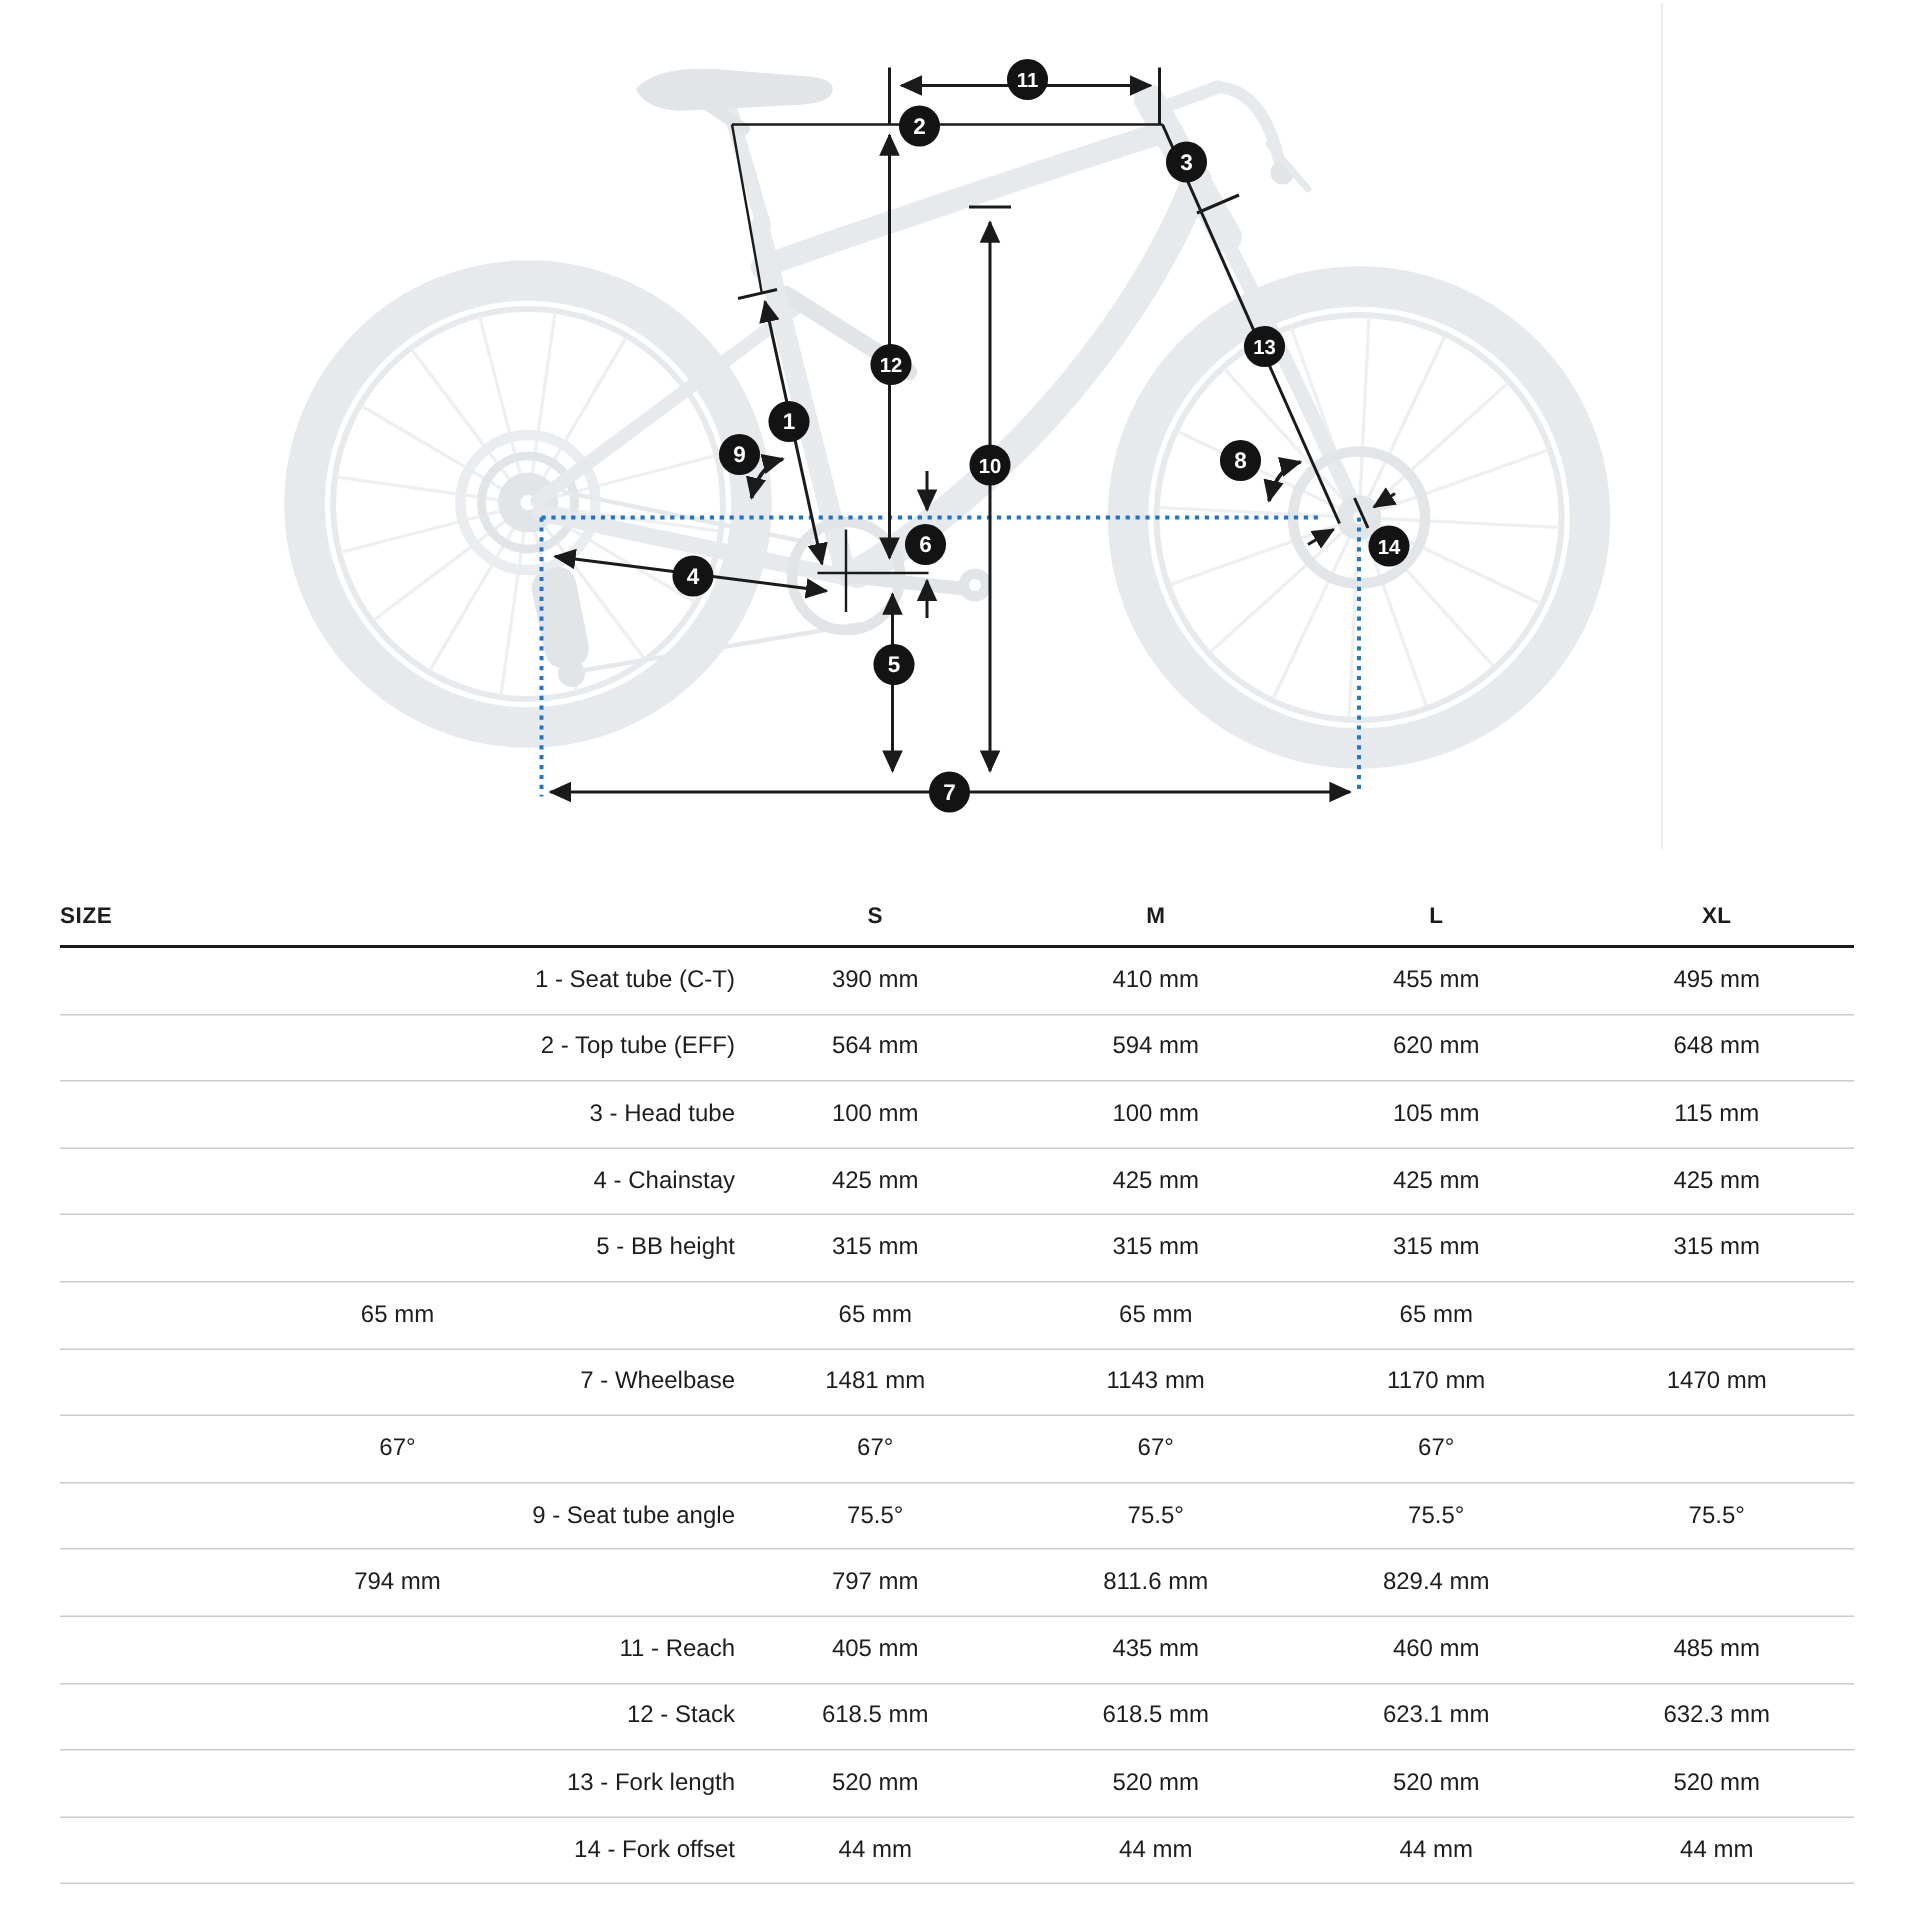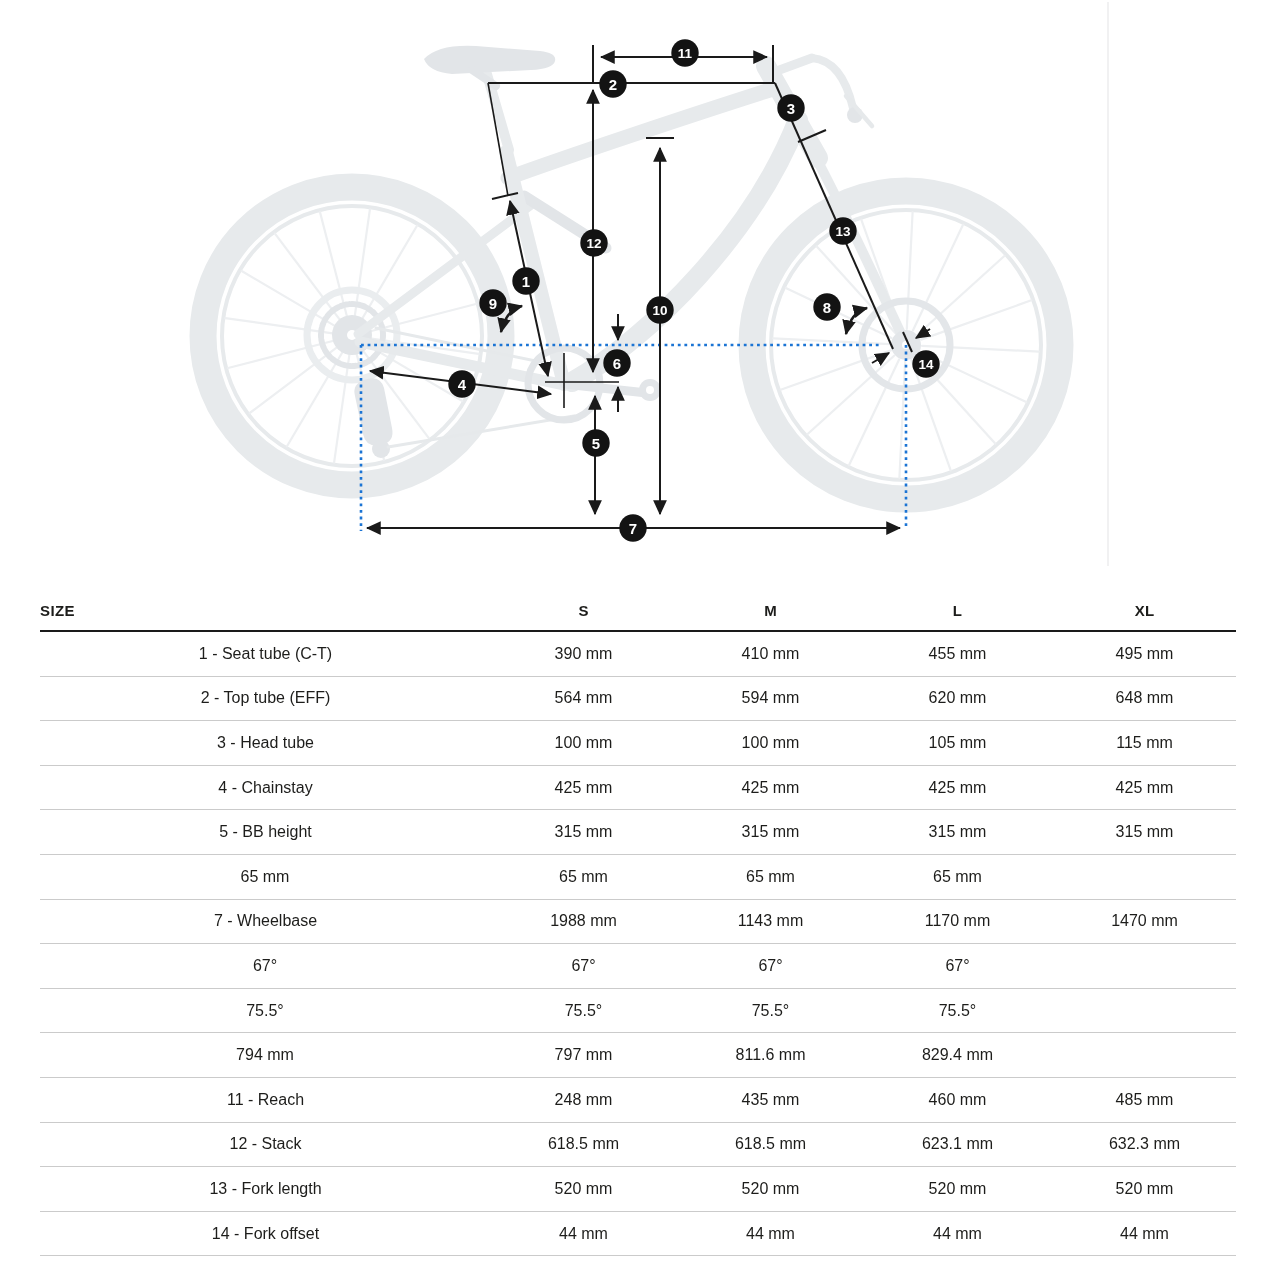--- a/index.html
+++ b/index.html
@@ -8,21 +8,21 @@
   .diagram-wrap svg{display:block;}
   svg text{font-family:"Liberation Sans",sans-serif;}
   .geo-table{margin:0 44px 16px 40px;}
   .thead{display:grid;grid-template-columns:450px 187px 187px 187px 187px;align-items:end;
          height:52px;border-bottom:2.5px solid #1a1a1a;font-weight:bold;font-size:15px;}
   .th{text-align:center;padding-bottom:11px;letter-spacing:.2px;}
   .th.label{text-align:left;letter-spacing:.4px;}
   .tr{display:grid;grid-template-columns:450px 187px 187px 187px 187px;height:43.6px;
       align-items:center;border-bottom:1px solid #cbcbcb;font-size:16px;}
   .td{text-align:center;}
-  .td.label{text-align:center;padding-left:1px;}
+  .td.label{text-align:right;padding-left:1px;}
 </style>
 </head>
 <body>
 
 <div class="diagram-wrap">
 <svg width="1280" height="578" viewBox="0 0 1280 578">
   <defs>
     <marker id="ah" viewBox="0 0 12 11" refX="11" refY="5.5" markerWidth="15" markerHeight="14" markerUnits="userSpaceOnUse" orient="auto-start-reverse">
       <path d="M0,0 L12,5.5 L0,11 Z" fill="#1a1a1a"></path>
     </marker>
@@ -254,46 +254,47 @@
         <div class="td">315 mm</div>
       </div>
       <div class="tr">
         <div class="td">65 mm</div>
         <div class="td">65 mm</div>
         <div class="td">65 mm</div>
         <div class="td">65 mm</div>
       </div>
       <div class="tr">
         <div class="td label">7 - Wheelbase</div>
-        <div class="td">1988 mm</div>
+        <div class="td">1481 mm</div>
         <div class="td">1143 mm</div>
         <div class="td">1170 mm</div>
         <div class="td">1470 mm</div>
       </div>
       <div class="tr">
         <div class="td">67°</div>
         <div class="td">67°</div>
         <div class="td">67°</div>
         <div class="td">67°</div>
       </div>
       <div class="tr">
+        <div class="td label">9 - Seat tube angle</div>
         <div class="td">75.5°</div>
         <div class="td">75.5°</div>
         <div class="td">75.5°</div>
         <div class="td">75.5°</div>
       </div>
       <div class="tr">
         <div class="td">794 mm</div>
         <div class="td">797 mm</div>
         <div class="td">811.6 mm</div>
         <div class="td">829.4 mm</div>
       </div>
       <div class="tr">
         <div class="td label">11 - Reach</div>
-        <div class="td">248 mm</div>
+        <div class="td">405 mm</div>
         <div class="td">435 mm</div>
         <div class="td">460 mm</div>
         <div class="td">485 mm</div>
       </div>
       <div class="tr">
         <div class="td label">12 - Stack</div>
         <div class="td">618.5 mm</div>
         <div class="td">618.5 mm</div>
         <div class="td">623.1 mm</div>
         <div class="td">632.3 mm</div>

